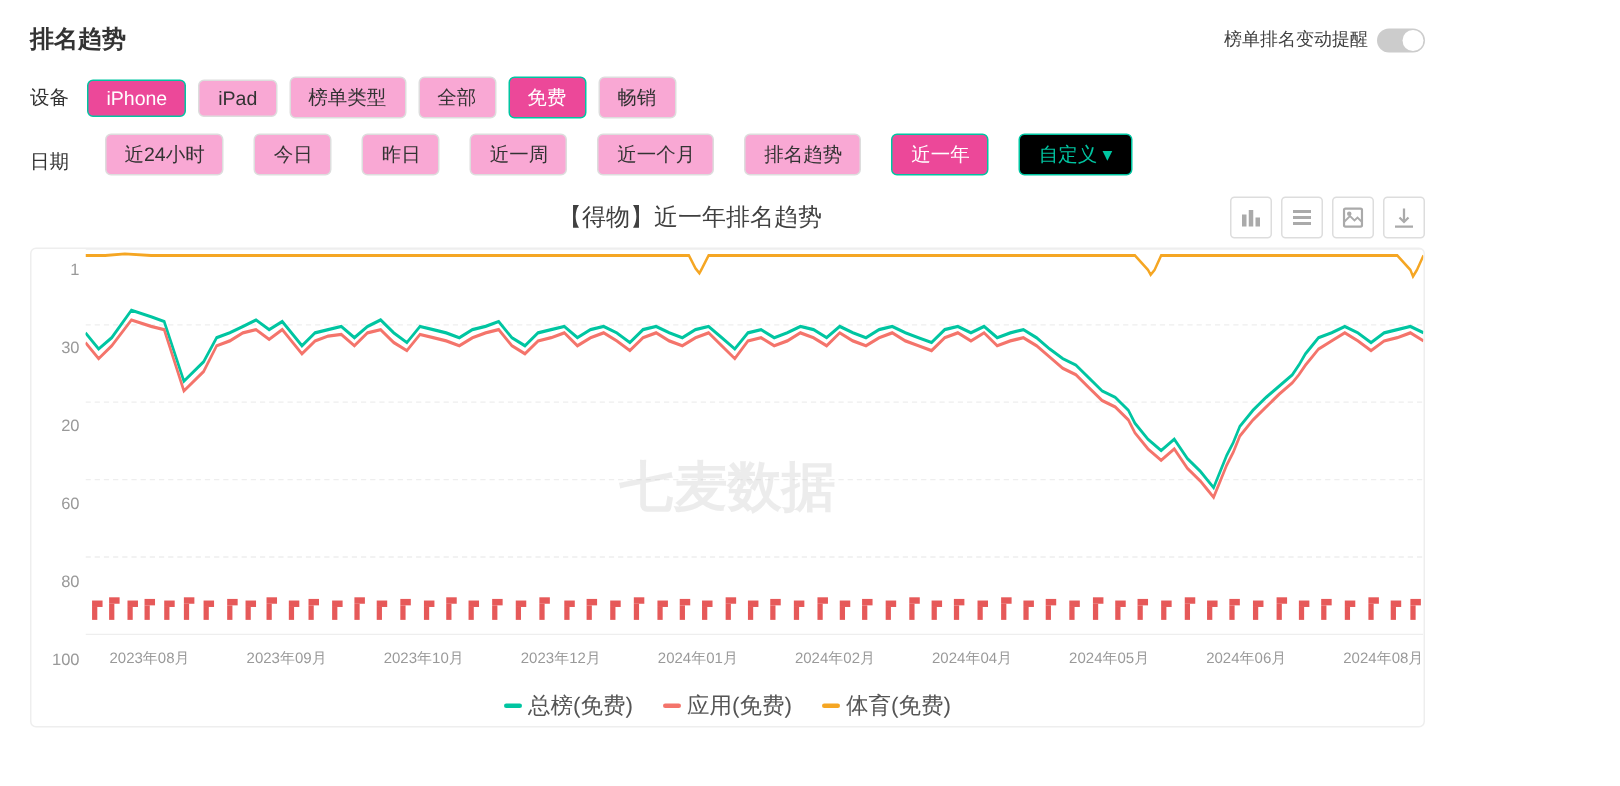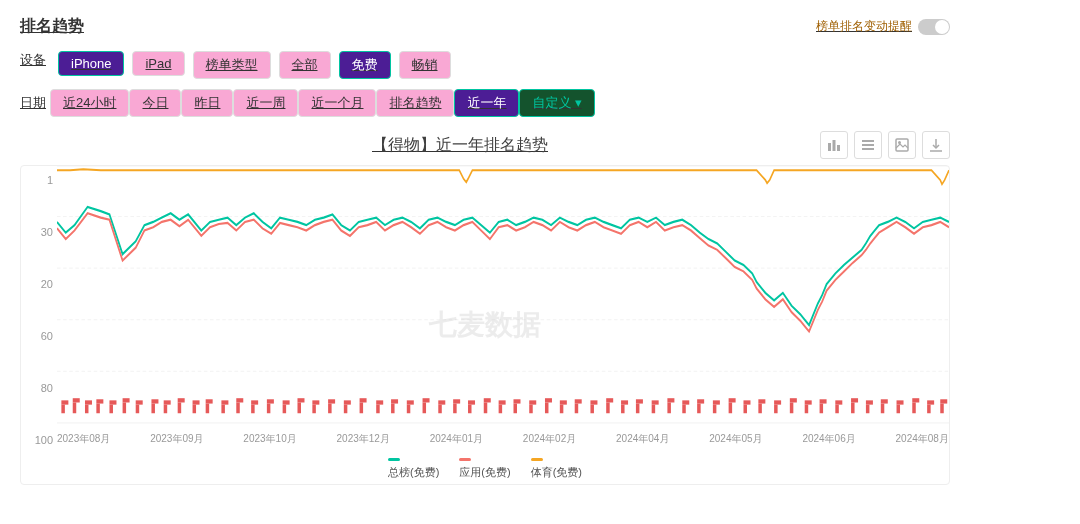--- a/index.html
+++ b/index.html
@@ -1,52 +1,52 @@
 <!DOCTYPE html>
 <html><head>
   <meta charset="utf-8">
   <style>
     * { box-sizing: border-box; margin: 0; padding: 0; }
     body { font-family: -apple-system, BlinkMacSystemFont, "PingFang SC", "Microsoft YaHei", sans-serif; background: #fff; color: #333; font-size: 13px; }
-    .container { padding: 16px 20px; width: 970px; text-decoration: underline; }
+    .container { padding: 16px 20px; width: 970px; }
     .header-row { display: flex; align-items: center; justify-content: space-between; margin-bottom: 14px; }
     .toggle-row { display: flex; align-items: center; gap: 6px; font-size: 12px; color: #666; }
     .toggle-switch { width: 32px; height: 16px; background: #ccc; border-radius: 8px; position: relative; cursor: pointer; }
     .toggle-switch::after { content: ''; width: 14px; height: 14px; background: #fff; border-radius: 50%; position: absolute; top: 1px; right: 1px; }
-    .filter-row { display: flex; align-items: flex-start; gap: 8px; margin-bottom: 10px; }
+    .filter-row { display: flex; align-items: center; gap: 8px; margin-bottom: 10px; }
     .filter-label { color: #333; font-size: 13px; margin-right: 4px; }
     .btn { padding: 4px 12px; border-radius: 4px; border: 1px solid #ddd; background: #f9a8d4; cursor: pointer; font-size: 13px; color: #333; }
-    .btn.active { background: #4c1d95; border-color: #00c5a1; color: #fff; }
-    .btn.active-outline { background: #14532d; border-color: #00c5a1; color: #00c5a1; }
-    .date-row { display: flex; align-items: center; gap: 0; margin-bottom: 14px; }
+    .btn.active { background: #ec4899; border-color: #00c5a1; color: #fff; }
+    .btn.active-outline { background: #000000; border-color: #00c5a1; color: #00c5a1; }
+    .date-row { display: flex; align-items: flex-end; gap: 20px; margin-bottom: 14px; }
     .chart-title-row { display: flex; align-items: center; justify-content: space-between; margin-bottom: 6px; }
     .chart-title { font-size: 16px; color: #404040; flex: 1; text-align: center; }
     .chart-icons { display: flex; gap: 6px; }
     .chart-icon-btn { width: 28px; height: 28px; border: 1px solid #ddd; border-radius: 3px; display: flex; align-items: center; justify-content: center; cursor: pointer; background: #fff; font-size: 14px; color: #666; }
     .chart-wrapper { position: relative; width: 100%; height: 320px; border: 1px solid #eee; border-radius: 4px; background: #fff; overflow: hidden; }
-    .watermark { position: absolute; left: 50%; top: 50%; transform: translate(-50%, -50%); font-size: 28px; color: rgba(200,200,200,0.35); font-weight: bold; pointer-events: none; z-index: 10; }
+    .watermark { position: absolute; left: 50%; top: 50%; transform: translate(-50%, -50%); font-size: 36px; color: rgba(200,200,200,0.35); font-weight: bold; pointer-events: none; z-index: 10; }
     .y-axis { position: absolute; left: 0; top: 0; bottom: 30px; width: 36px; display: flex; flex-direction: column; justify-content: space-between; padding: 8px 0; }
     .y-label { font-size: 11px; color: #999; text-align: right; padding-right: 4px; }
     .chart-area { position: absolute; left: 36px; right: 0; top: 0; bottom: 60px; }
-    .x-axis { position: absolute; left: 36px; right: 0; bottom: 30px; height: 30px; display: flex; justify-content: space-between; align-items: center; }
+    .x-axis { position: absolute; left: 52px; right: 0; bottom: 30px; height: 30px; display: flex; justify-content: space-between; align-items: center; }
     .x-label { font-size: 10px; color: #999; }
     .legend-row { position: absolute; bottom: 4px; left: 0; right: 0; display: flex; justify-content: center; gap: 20px; }
-    .legend-item { display: flex; gap: 4px; font-size: 11px; color: #555; flex-direction: column; }
+    .legend-item { display: flex; align-items: center; gap: 4px; font-size: 15px; color: #555; }
     .legend-dot { width: 12px; height: 3px; border-radius: 2px; }
     svg.main-chart { width: 100%; height: 100%; }
   </style>
 </head>
 <body>
 
 <div class="container">
 
   <div class="header-row">
     <div style="font-size:16px;font-weight:bold;">排名趋势</div>
     <div class="toggle-row">
-      <span style="font-size:12px;color:#a16207;">榜单排名变动提醒</span>
+      <span style="font-size:12px;color:#404040;">榜单排名变动提醒</span>
       <div class="toggle-switch"></div>
     </div>
   </div>
 
   <div class="filter-row">
     <span class="filter-label">设备</span>
     <button class="btn active">iPhone</button>
     <button class="btn">iPad</button>
     <button class="btn">榜单类型</button>
     <button class="btn">全部</button>

